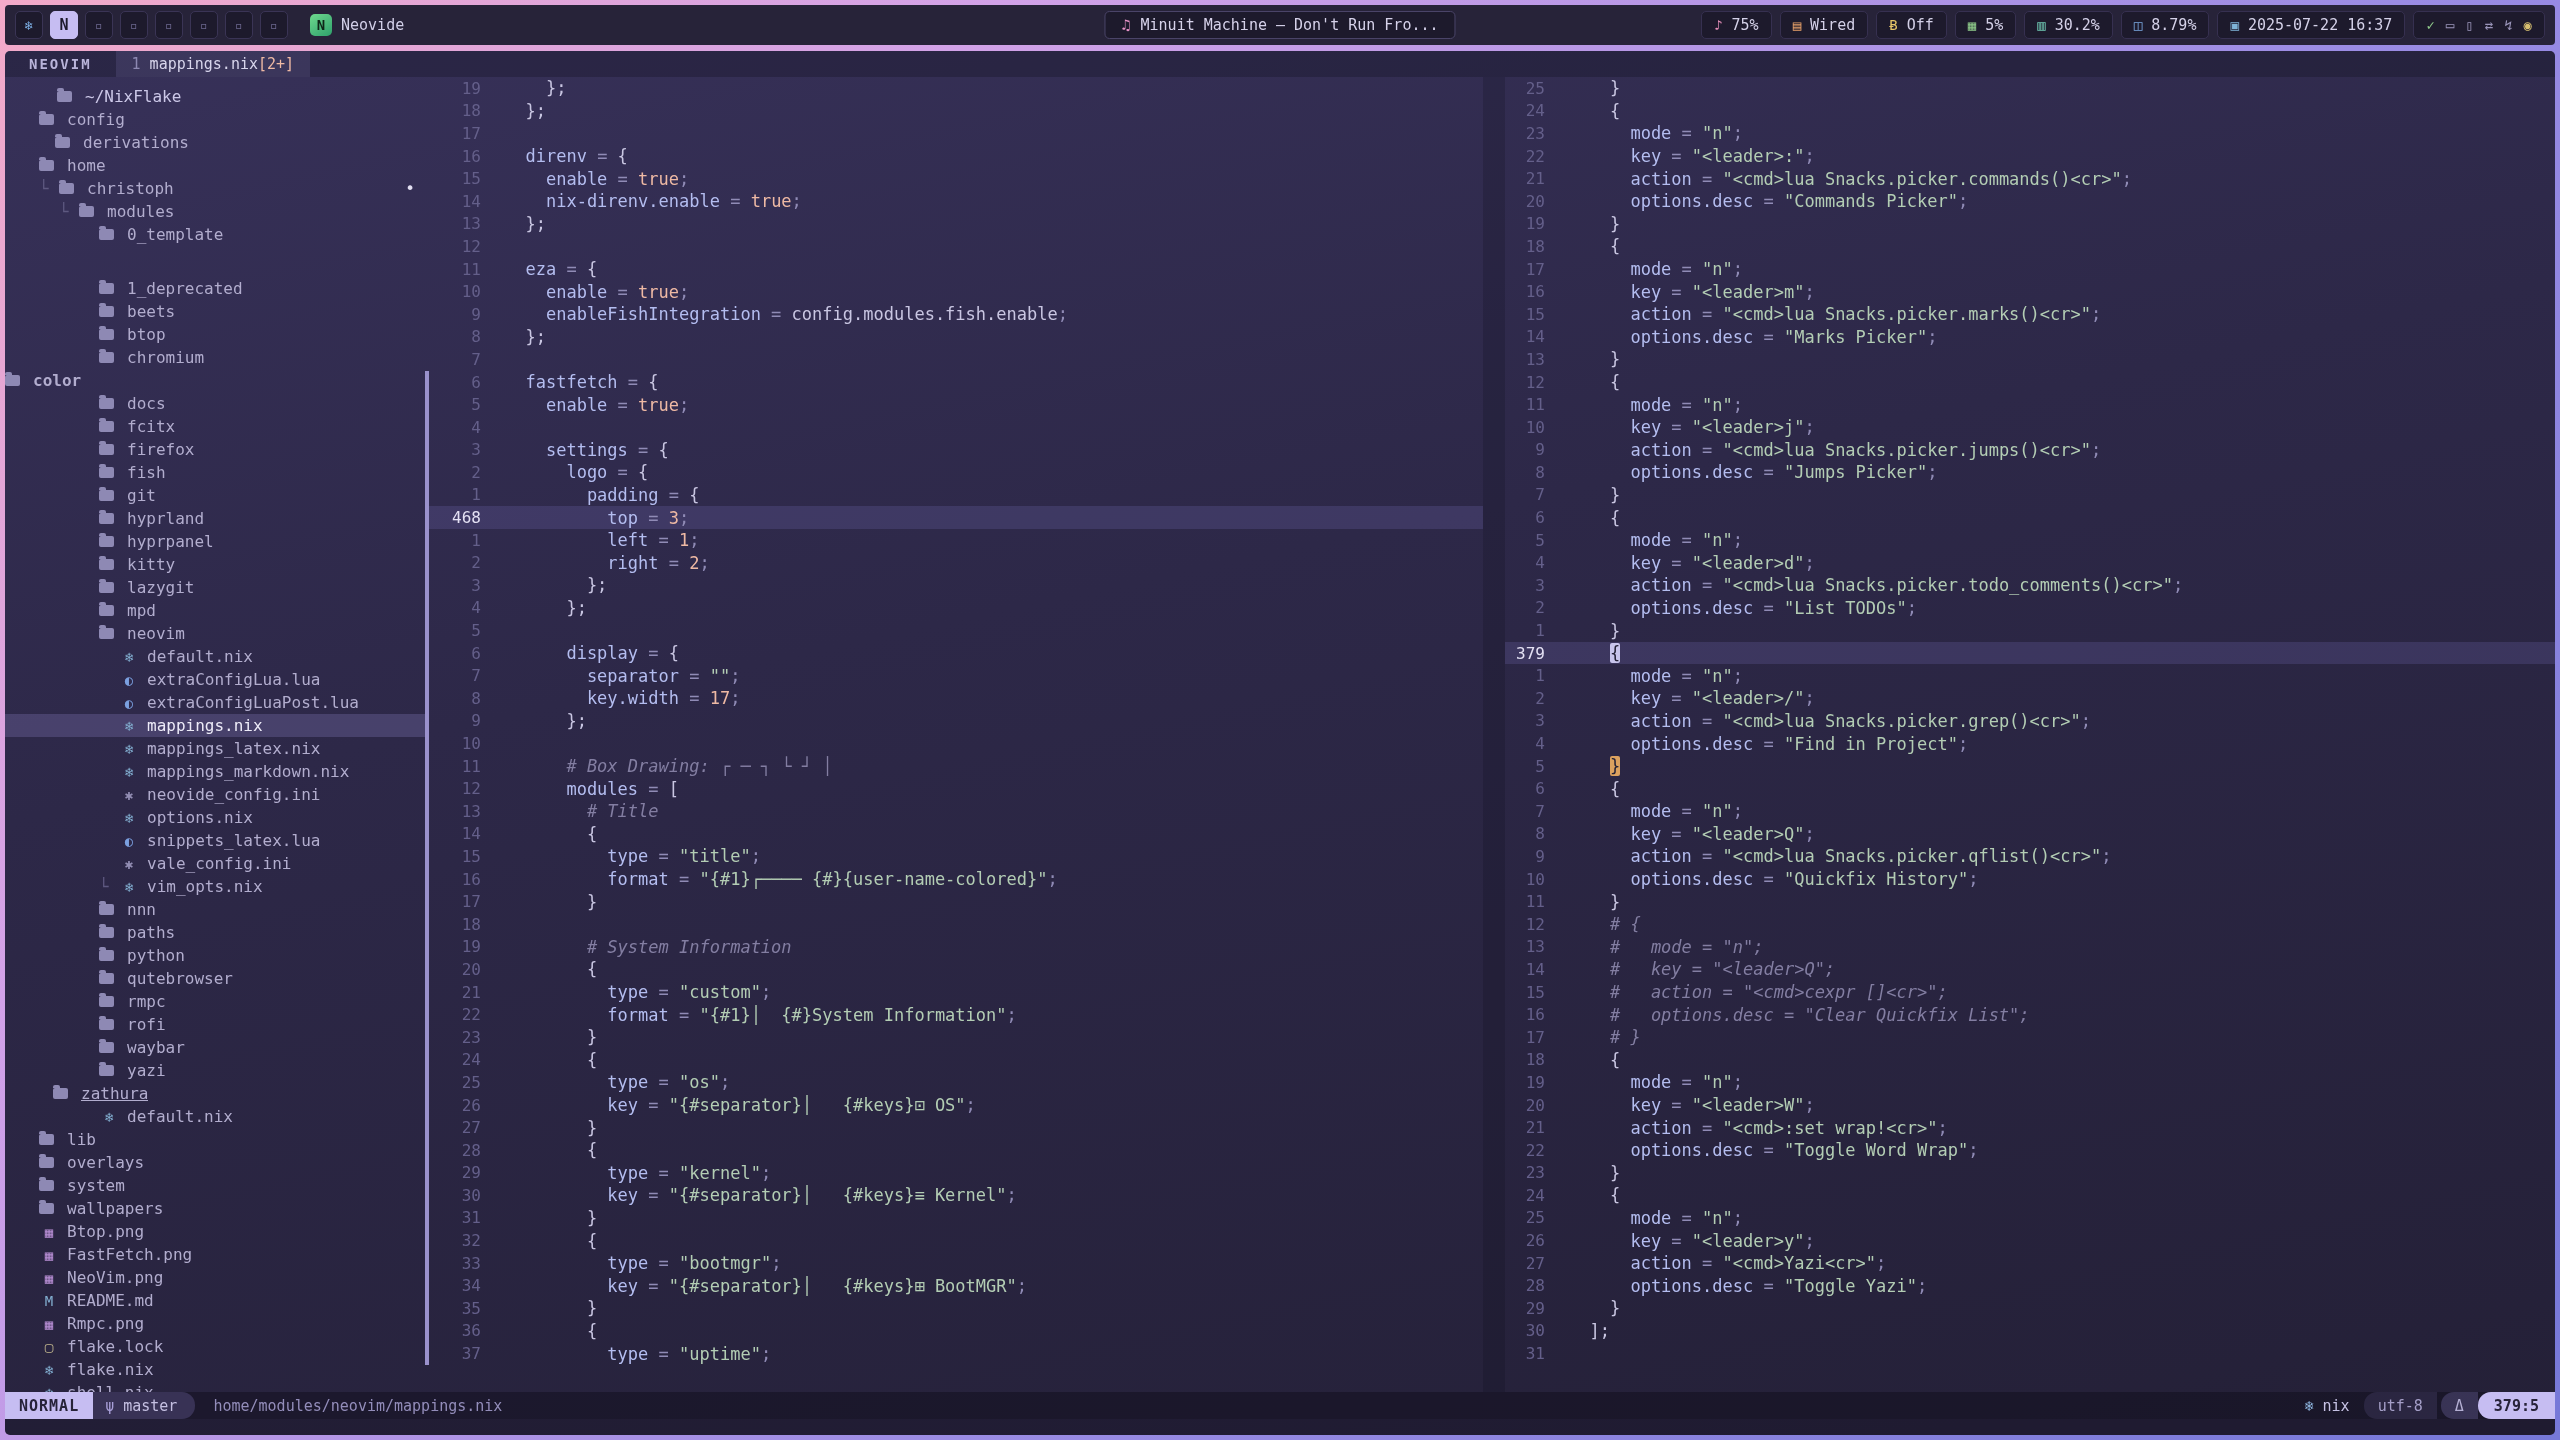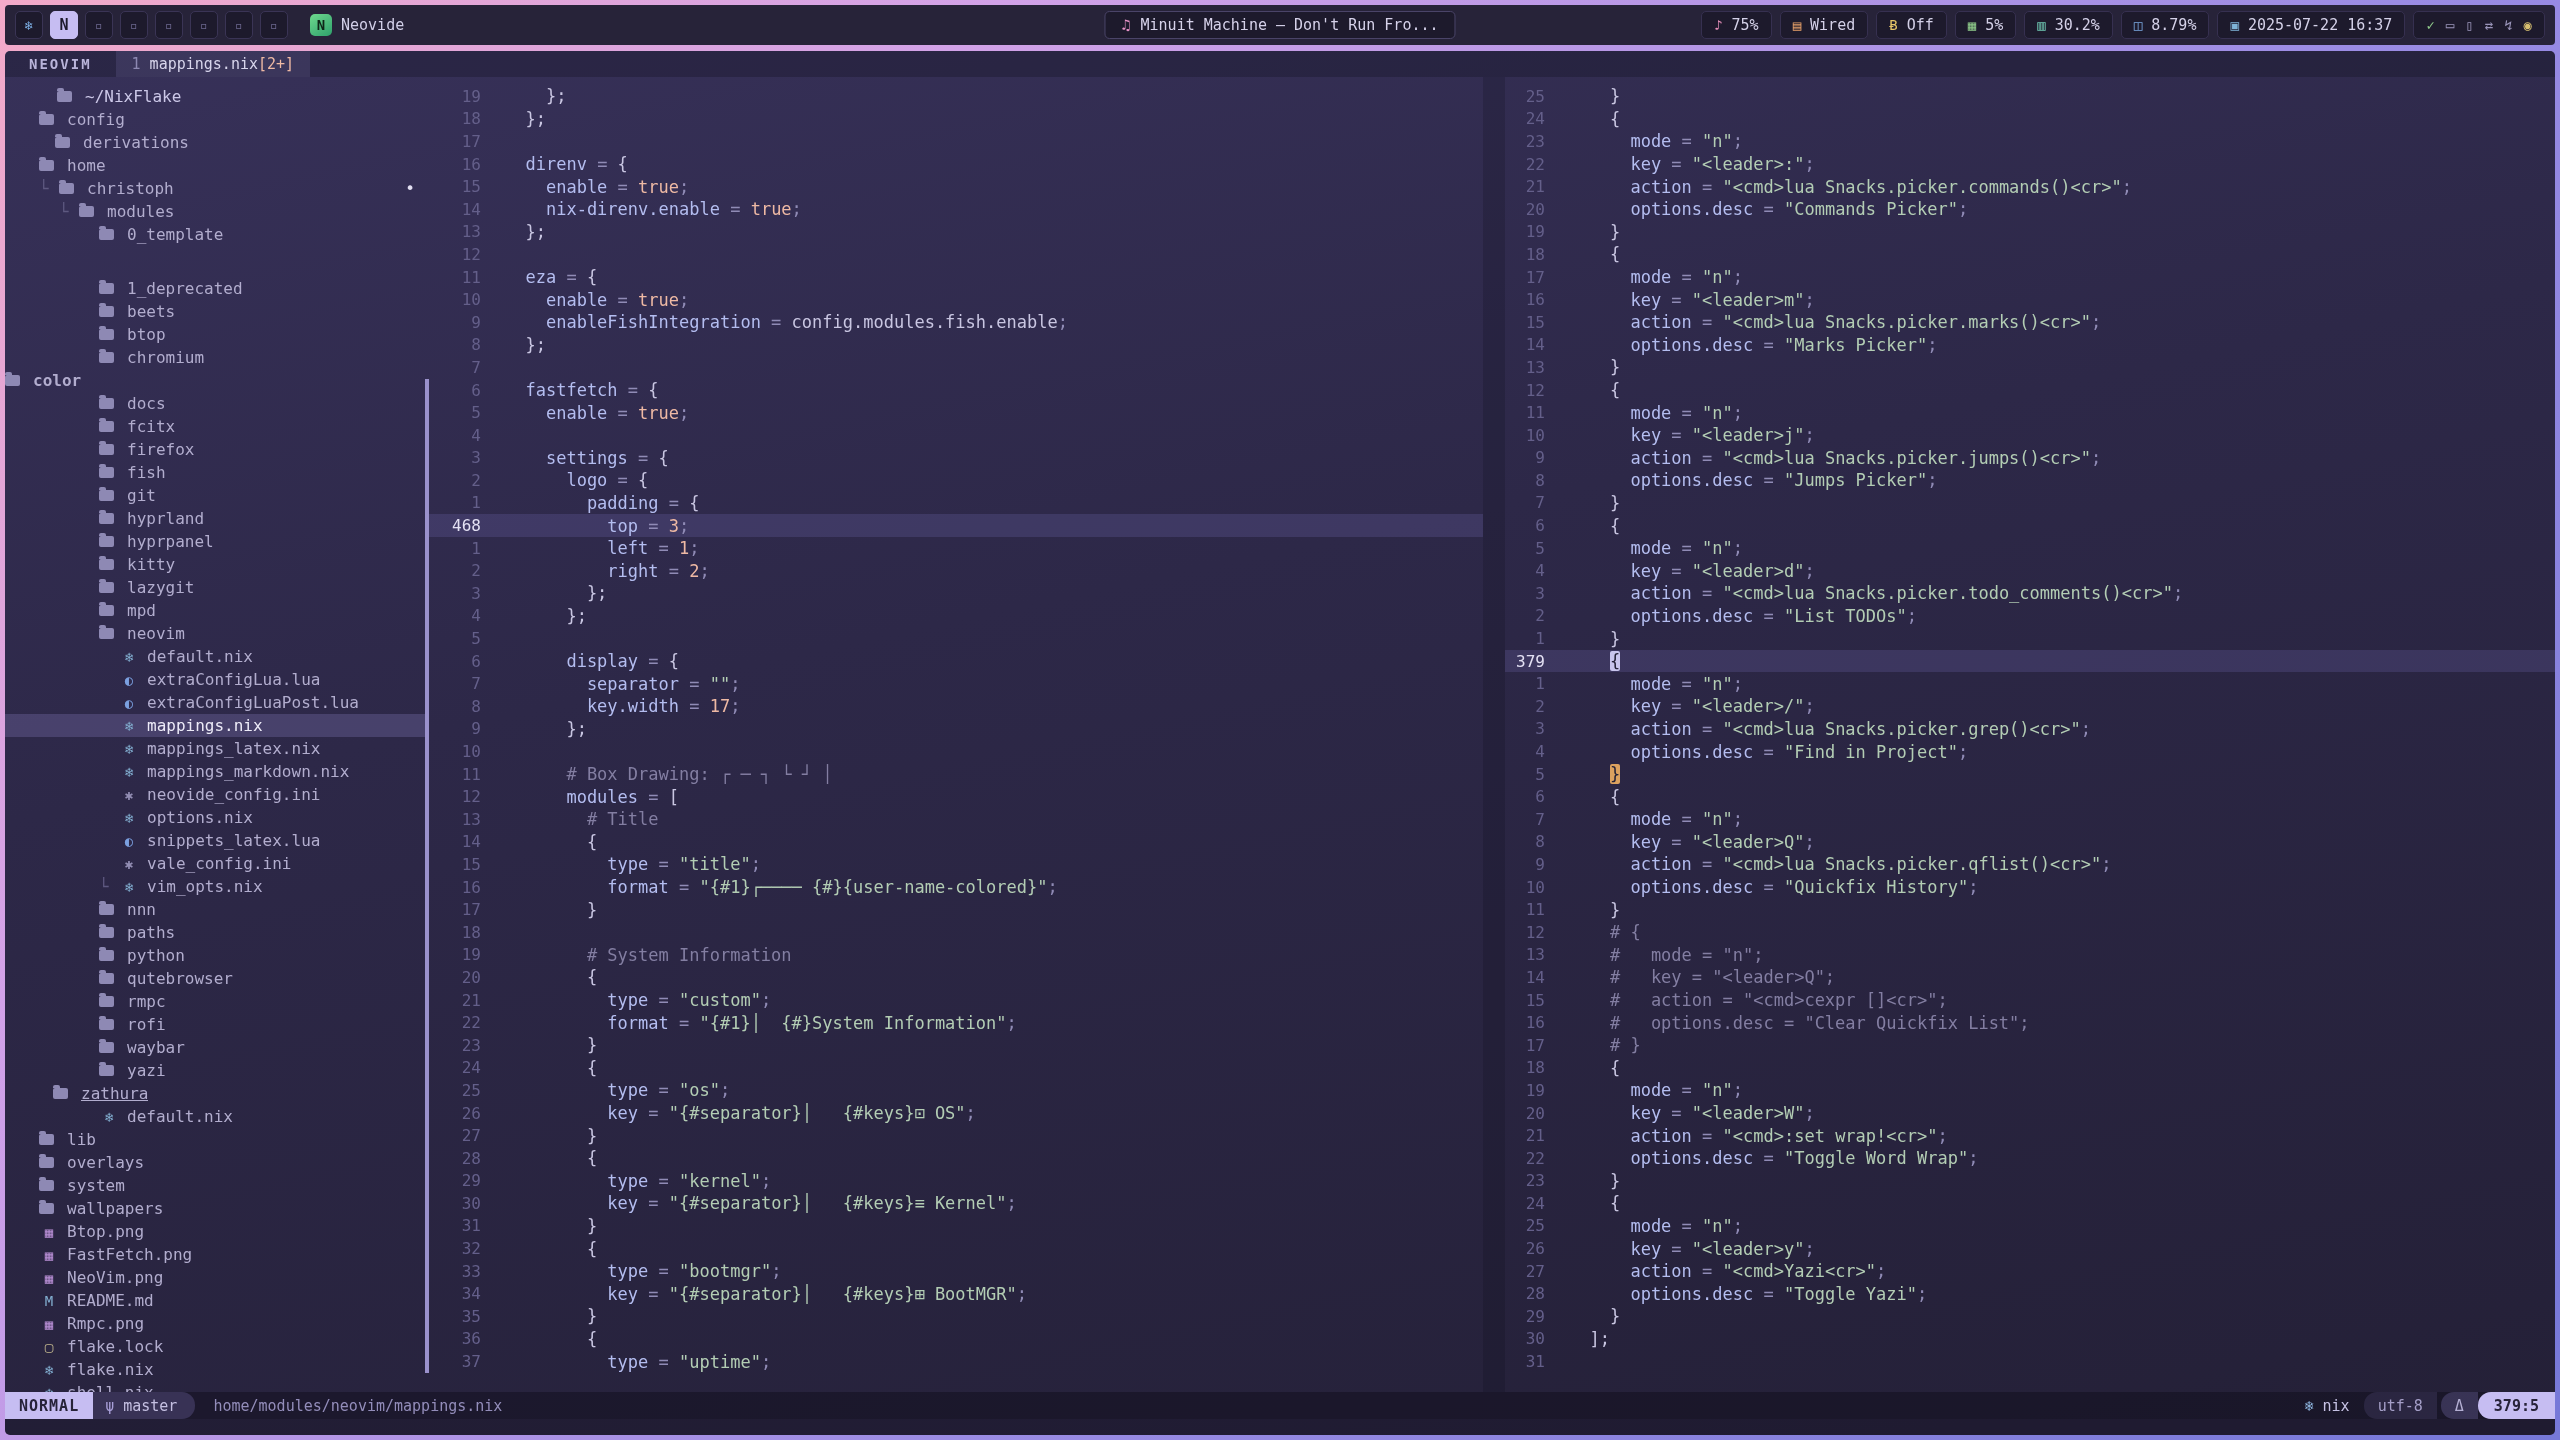--- a/index.html
+++ b/index.html
@@ -61,38 +61,38 @@
   .titem.sel .lbl { color:#edebf8; }
   .titem .lbl { overflow:hidden; }
   .titem.root .lbl { color:#ccc8e8; }
   .guide { color:#5e5980; width:20px; flex:none; }
   .ficon { width:20px; flex:none; display:flex; justify-content:center; margin-right:8px; font-size:14px; }
   .fold { width:15px; height:11px; background:#8e89b4; border-radius:2px; position:relative; margin:0 13px 0 0; flex:none; }
   .fold::before { content:""; position:absolute; top:-3px; left:0; width:7px; height:3px; background:inherit; border-radius:2px 2px 0 0; }
   .gitdot { margin-left:auto; margin-right:10px; color:#e2dff2; }
   .tfooter { height:23px; display:flex; align-items:center; padding-left:14px; color:#6f6a92; font-style:italic; font-size:15px; }
 
-  .win { padding-top:8px; overflow:hidden; }
+  .win { overflow:hidden; }
   .win-left { width:1058px; flex:none; }
   .wingap { width:22px; flex:none; background:rgba(14,12,26,0.22); }
   .win-right { flex:1; min-width:0; }
   .row { height:22.6px; display:flex; align-items:center; white-space:pre; font-size:17px; color:#c9c6e2; }
   .row.cl { background:rgba(125,112,190,0.22); }
   .sign { width:4px; flex:none; align-self:stretch; }
   .sign.on { background:#9a91cc; }
   .ln { width:52px; flex:none; text-align:right; color:#645f8a; font-size:16px; margin-right:24px; }
   .win-right .ln { width:40px; }
   .row.cl .ln { color:#e4e1f4; }
   .code { flex:1; overflow:hidden; }
   .tk-t { color:#c9c6e2; }
   .tk-p { color:#b4bdf0; }
   .tk-o { color:#908bb6; }
   .tk-s { color:#b3cdb4; }
   .tk-n { color:#eeb9a4; }
-  .tk-c { color:#837ea2; }
+  .tk-c { color:#837ea2; font-style:italic; }
   .tk-cur { background:#c8c4ec; color:#242136; border-radius:2px; }
   .tk-mp { background:#dca15f; color:#242136; border-radius:2px; }
 
   
   .statusline { height:27px; flex:none; background:rgba(12,10,22,0.42); display:flex; align-items:center; font-size:15px; }
   .slmode { background:#c6bdf2; color:#272339; font-weight:bold; padding:0 14px; height:100%; display:flex; align-items:center; letter-spacing:1px; }
   .slbranch { background:rgba(130,120,190,0.28); color:#c5c0e2; padding:0 18px 0 12px; height:100%; display:flex; align-items:center; gap:9px; border-radius:0 13px 13px 0; }
   .slbranch .bicon { color:#a89fd8; }
   .slpath { color:#938dba; margin-left:18px; }
   .slright { margin-left:auto; display:flex; align-items:center; height:100%; }

